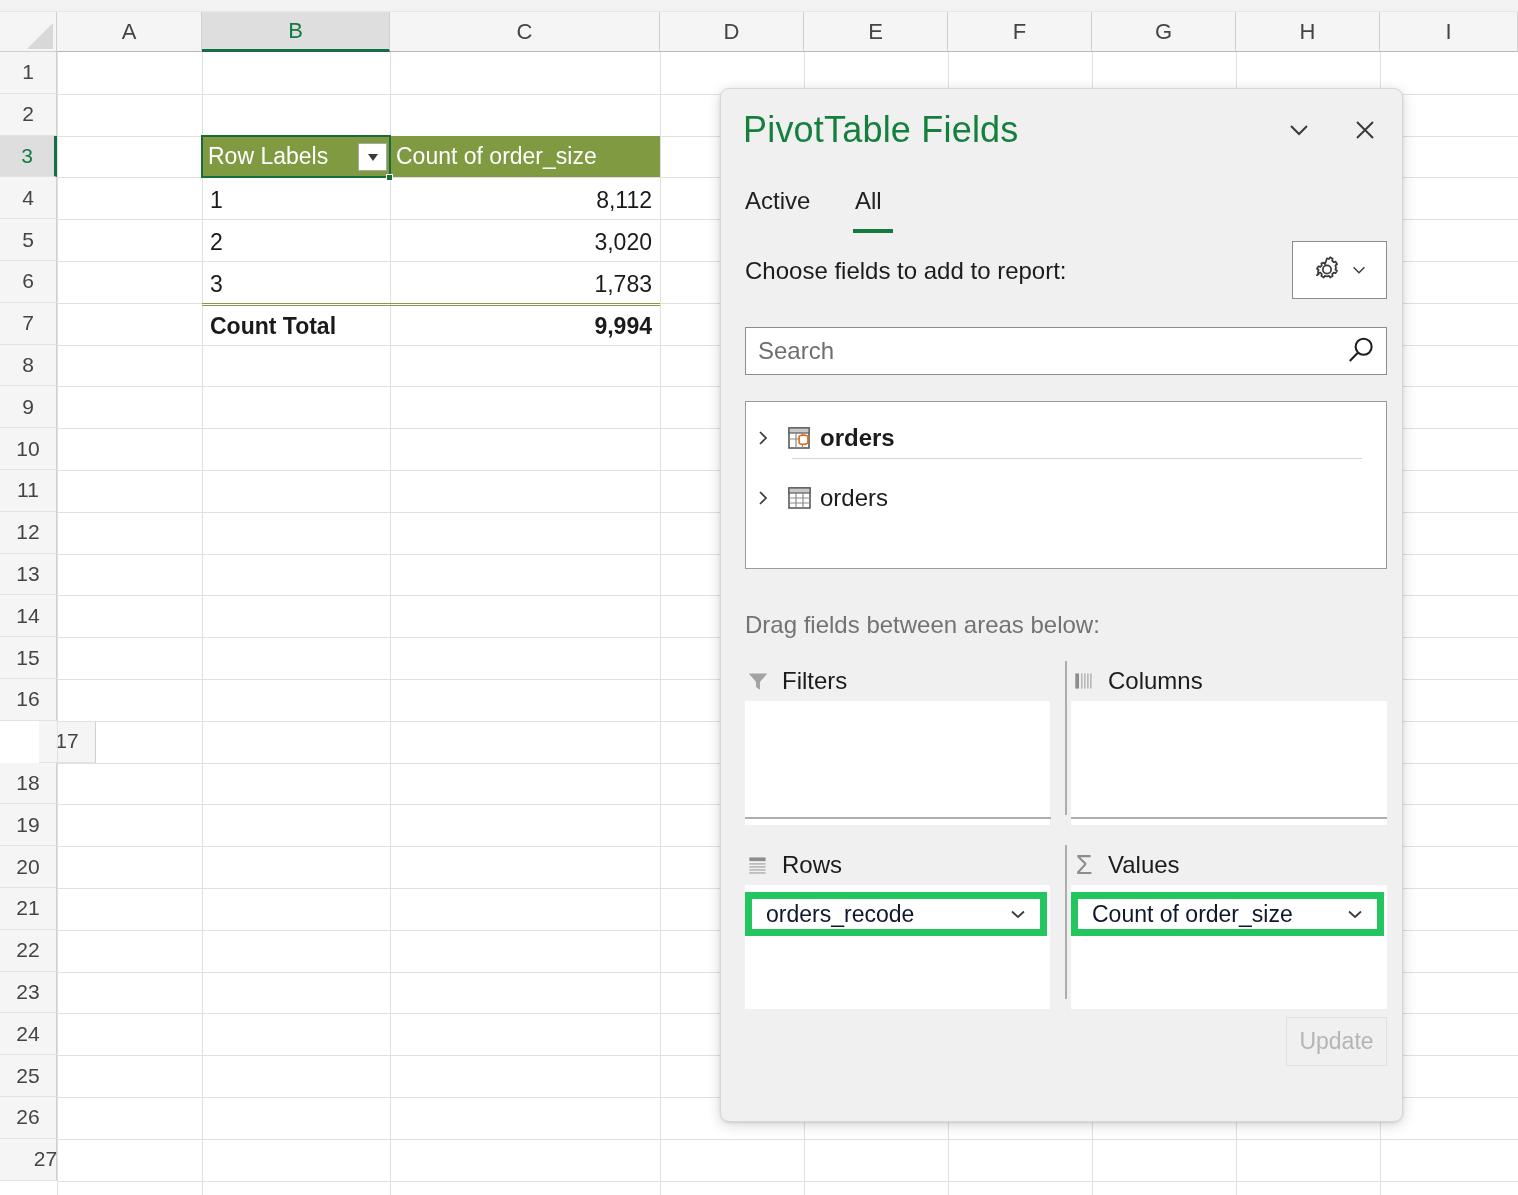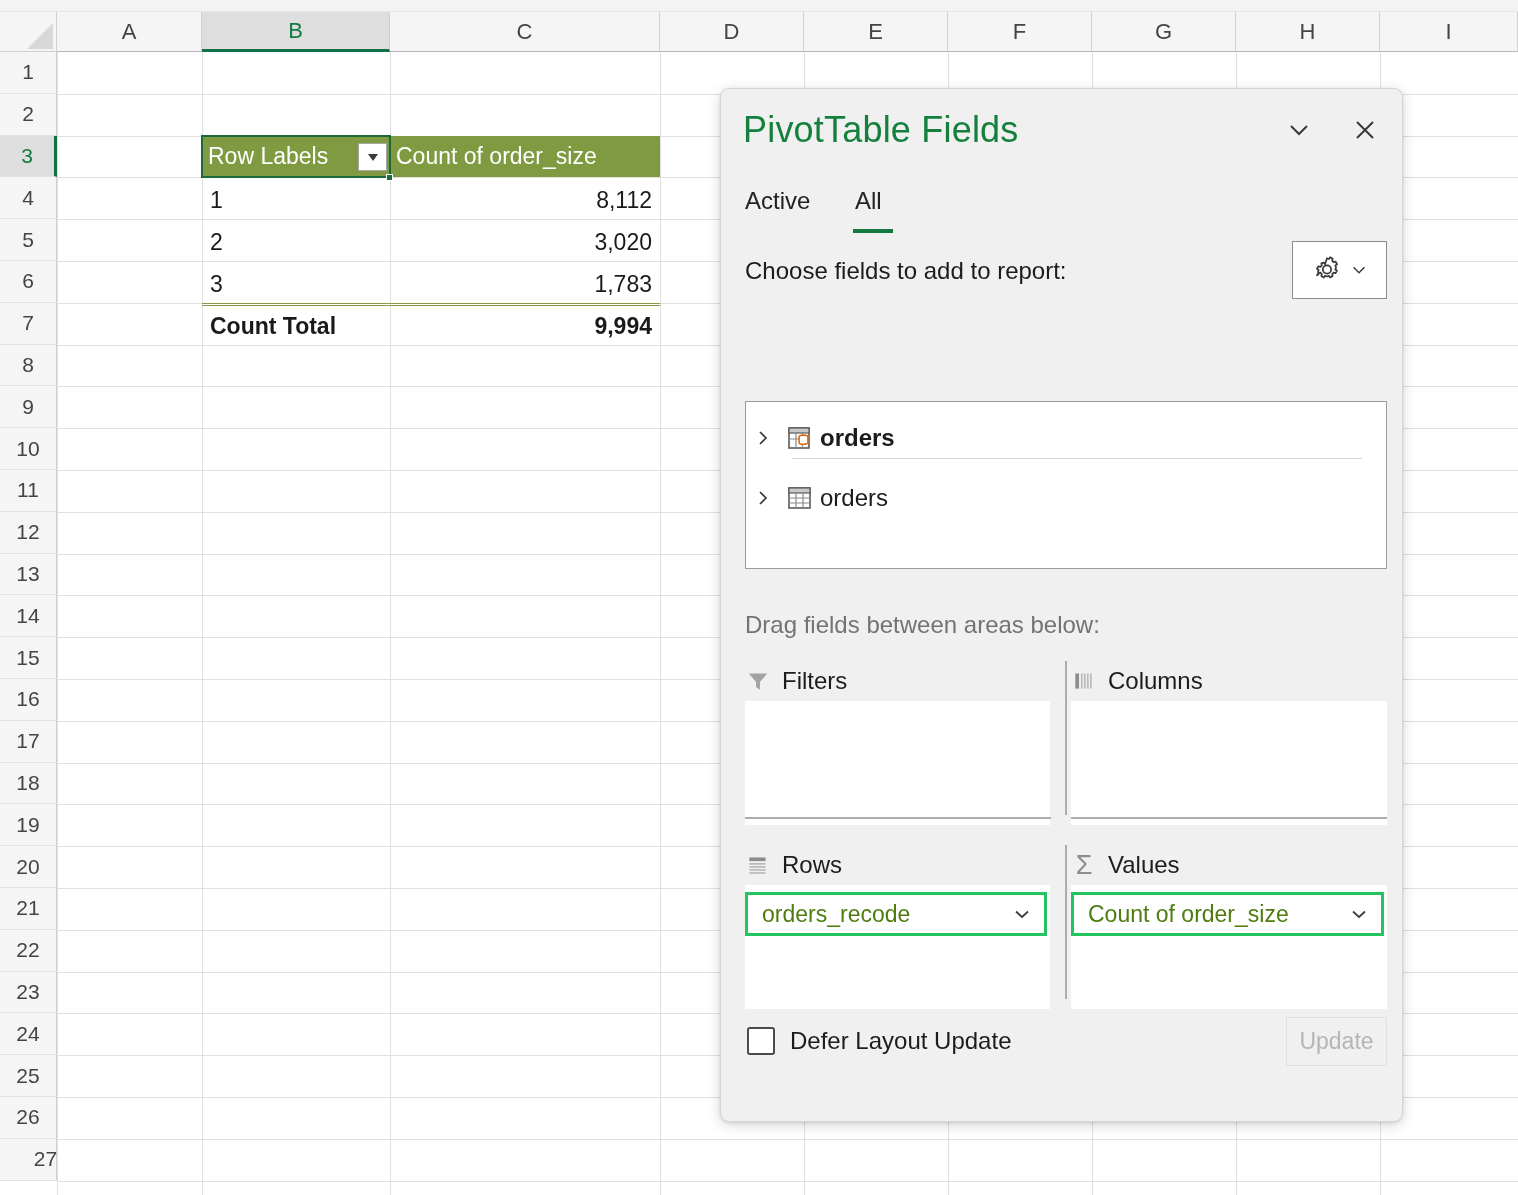--- a/index.html
+++ b/index.html
@@ -178,25 +178,25 @@
   }
   .area-head .atitle { font-size:24px; color:#1c1c1c; }
   .area-drop {
     background:#ffffff; width:100%;
   }
   .vdiv { position:absolute; width:2px; background:#adadad; }
   .hdiv { position:absolute; height:2px; background:#adadad; }
 
   .pill {
     position:absolute;
-    background:#ffffff; border:3px solid #22c55e;
+    background:#ffffff; border:7px solid #22c55e;
     display:flex; align-items:center; justify-content:space-between;
     height:44px;
     padding:0 12px 0 14px;
-    font-size:23px; color:#4d7c0f;
+    font-size:23px; color:#0f172a;
     cursor:pointer;
   }
 
   .defer-row { position:absolute; left:26px; top:938px; display:flex; align-items:center; gap:15px; }
   .cbox {
     width:28px; height:28px; background:#fff; border:2px solid #4a4a4a; border-radius:3px;
     cursor:pointer;
   }
   .defer-label { font-size:24px; color:#1c1c1c; }
   .update-btn {
@@ -288,21 +288,21 @@
       </div>
       <div class="row-head" style="top: 595.4px; height: 41.8px;">
         <span>14</span>
       </div>
       <div class="row-head" style="top: 637.2px; height: 41.8px;">
         <span>15</span>
       </div>
       <div class="row-head" style="top: 679px; height: 41.8px;">
         <span>16</span>
       </div>
-      <div class="row-head" style="top: 720.8px; height: 41.8px;">
+      <div class="row-head" style="top: 720.8px; height: 41.8px; margin-left: 39px;">
         <span>17</span>
       </div>
       <div class="row-head" style="top: 762.6px; height: 41.8px;">
         <span>18</span>
       </div>
       <div class="row-head" style="top: 804.4px; height: 41.8px;">
         <span>19</span>
       </div>
       <div class="row-head" style="top: 846.2px; height: 41.8px;">
         <span>20</span>
@@ -442,20 +442,29 @@
   <div class="gear-btn">
     <svg width="32" height="32" viewBox="0 0 24 24">
       <path d="M12 3.2l1.5.55.9-1.3 1.85 1.07-.4 1.52 1.1 1.1 1.52-.4L19.54 7.7l-1.3.9.55 1.5-.55 1.5 1.3.9-1.07 1.85-1.52-.4-1.1 1.1.4 1.52-1.85 1.07-.9-1.3-1.5.55-1.5-.55-.9 1.3-1.85-1.07.4-1.52-1.1-1.1-1.52.4L4.46 15.9l1.3-.9-.55-1.5.55-1.5-1.3-.9 1.07-1.85 1.52.4 1.1-1.1-.4-1.52L9.6 6.45l.9 1.3z" fill="none" stroke="#3a3a3a" stroke-width="1.3" stroke-linejoin="round"></path>
       <circle cx="12" cy="11.6" r="3.1" fill="none" stroke="#3a3a3a" stroke-width="1.3"></circle>
     </svg>
     <svg width="18" height="18" viewBox="0 0 20 20">
       <path d="M4 7 L10 13 L16 7" fill="none" stroke="#3a3a3a" stroke-width="1.6"></path>
     </svg>
   </div>
 
+  <div class="search-box">
+    <input class="search-input" type="text" placeholder="Search" value="" style="">
+    <span class="search-icon-wrap">
+      <svg width="34" height="34" viewBox="0 0 28 28">
+        <circle cx="17" cy="10.5" r="6.6" fill="none" stroke="#1e1e1e" stroke-width="1.7"></circle>
+        <path d="M12.2 15.4 L5.6 22.2" fill="none" stroke="#1e1e1e" stroke-width="1.7"></path>
+      </svg>
+    </span>
+  </div>
 
   <div class="field-list">
     <div class="field-row" style="top:12px;">
       <span class="chev-right">
         <svg width="20" height="20" viewBox="0 0 20 20">
             <path d="M7 4 L13 10 L7 16" fill="none" stroke="#3a3a3a" stroke-width="1.7"></path>
           </svg>
       </span>
       <span class="field-icon">
         <svg width="30" height="30" viewBox="0 0 30 30">
@@ -544,21 +553,17 @@
         <path d="M4 7.5 L10 13 L16 7.5" fill="none" stroke="#3a3a3a" stroke-width="1.7"></path>
       </svg>
     </div>
   </div>
 
   <div class="vdiv" style="left:344px;top:572px;height:154px;"></div>
   <div class="vdiv" style="left:344px;top:756px;height:154px;"></div>
   <div class="hdiv" style="left:24px;top:728px;width:306px;"></div>
   <div class="hdiv" style="left:350px;top:728px;width:316px;"></div>
 
-  <div class="defer-row">
-    <span class="cbox"></span>
-    <span class="defer-label">Defer Layout Update</span>
-  </div>
   <div class="update-btn">
     <span>Update</span>
   </div>
 
 </div>
 
 </body></html>

